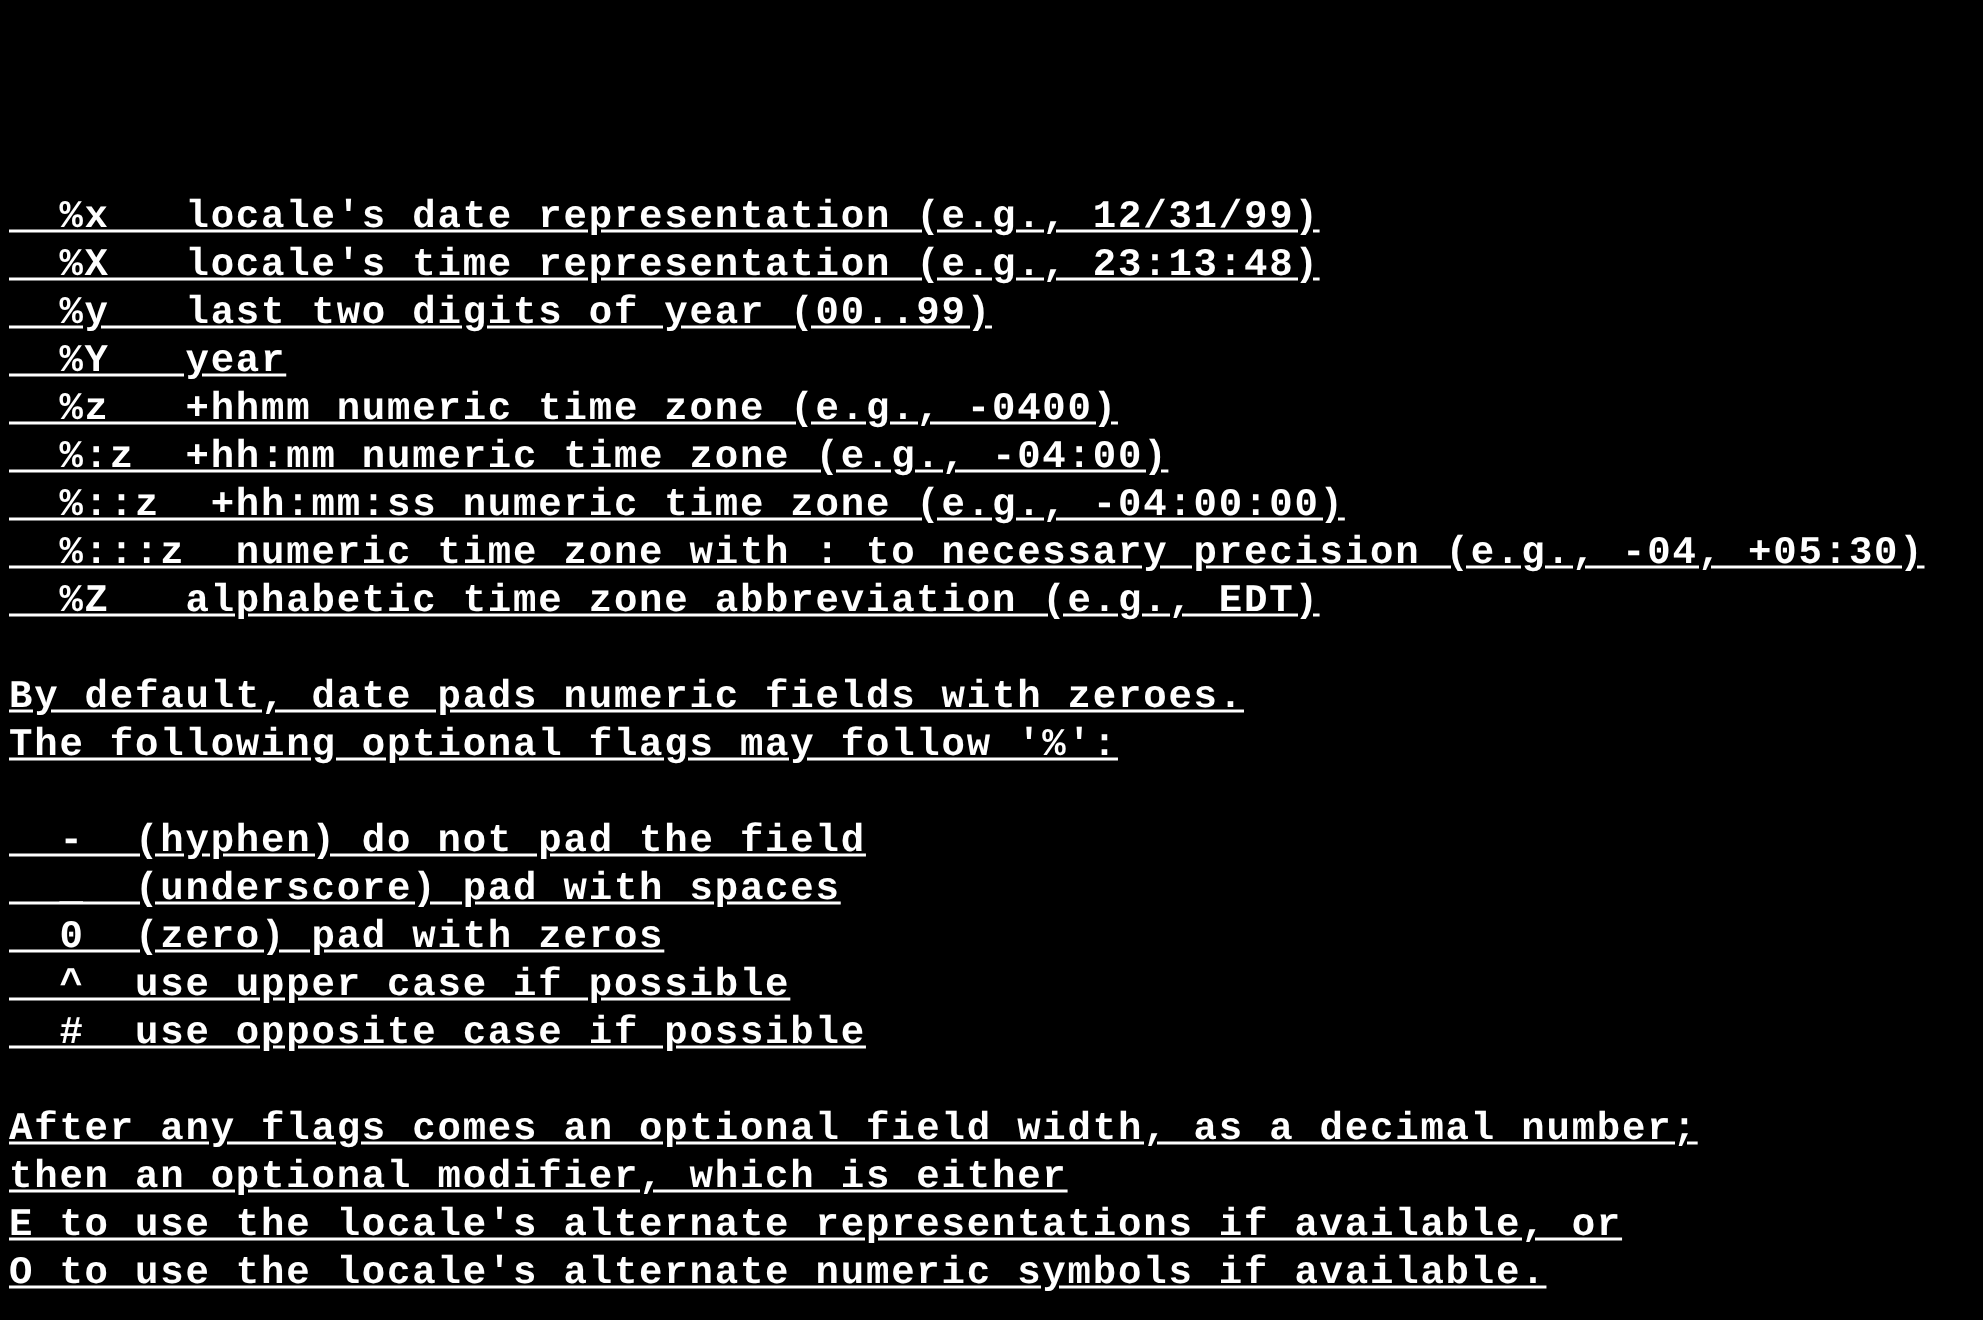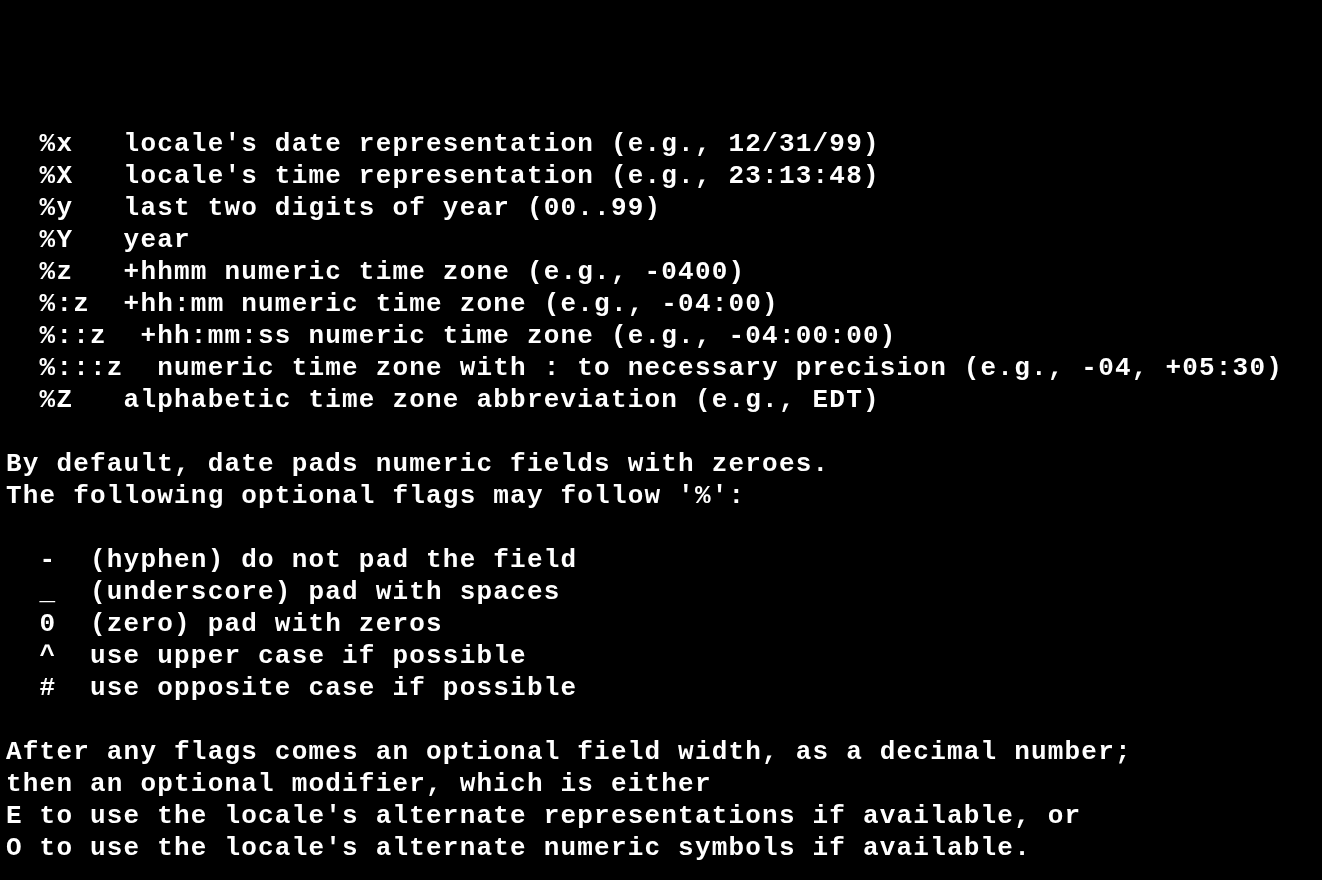--- a/index.html
+++ b/index.html
@@ -20,20 +20,21 @@
       white-space: pre;
       letter-spacing: 1.2px;
       font-weight: bold;
     }
     .terminal {
       padding: 0 6px;
     }
     .line {
       display: block;
       min-height: 32px;
+      text-decoration: underline;
     }
   </style>
 </head>
 <body>
 
 
 
 <div class="terminal"><span class="line">  %x   locale's date representation (e.g., 12/31/99)</span><span class="line">  %X   locale's time representation (e.g., 23:13:48)</span><span class="line">  %y   last two digits of year (00..99)</span><span class="line">  %Y   year</span><span class="line">  %z   +hhmm numeric time zone (e.g., -0400)</span><span class="line">  %:z  +hh:mm numeric time zone (e.g., -04:00)</span><span class="line">  %::z  +hh:mm:ss numeric time zone (e.g., -04:00:00)</span><span class="line">  %:::z  numeric time zone with : to necessary precision (e.g., -04, +05:30)</span><span class="line">  %Z   alphabetic time zone abbreviation (e.g., EDT)</span><span class="line"></span><span class="line">By default, date pads numeric fields with zeroes.</span><span class="line">The following optional flags may follow '%':</span><span class="line"></span><span class="line">  -  (hyphen) do not pad the field</span><span class="line">  _  (underscore) pad with spaces</span><span class="line">  0  (zero) pad with zeros</span><span class="line">  ^  use upper case if possible</span><span class="line">  #  use opposite case if possible</span><span class="line"></span><span class="line">After any flags comes an optional field width, as a decimal number;</span><span class="line">then an optional modifier, which is either</span><span class="line">E to use the locale's alternate representations if available, or</span><span class="line">O to use the locale's alternate numeric symbols if available.</span><span class="line"></span></div>
 
 

